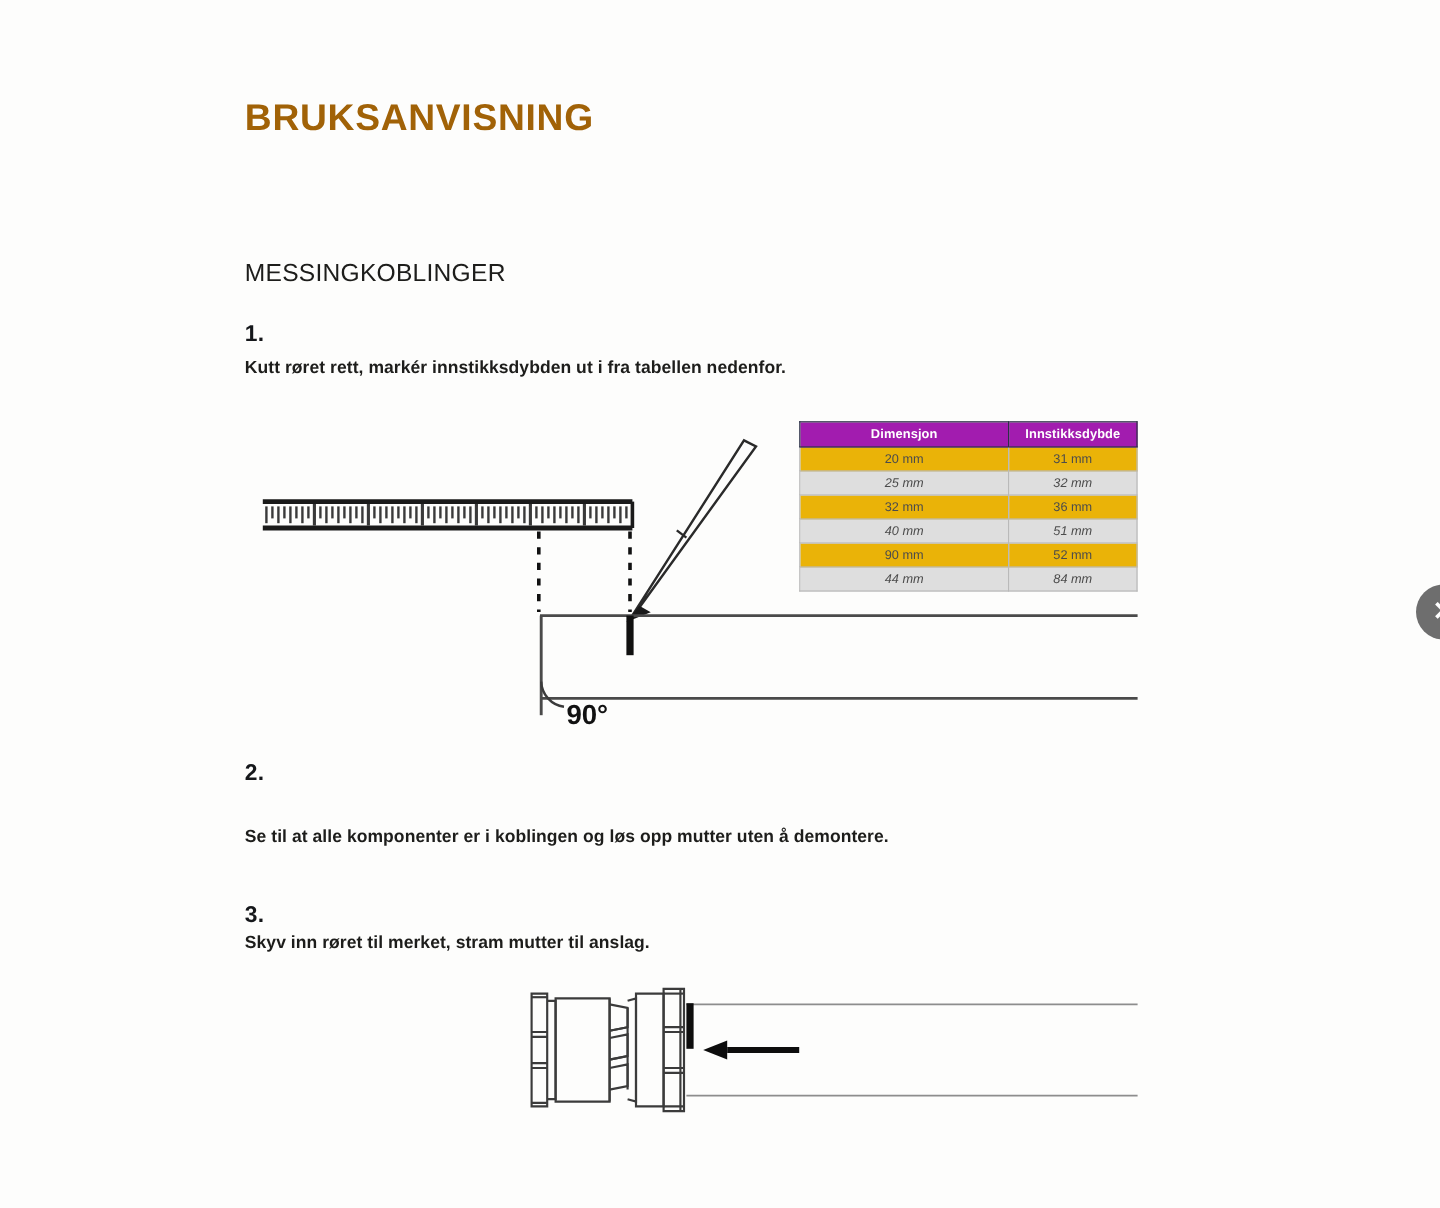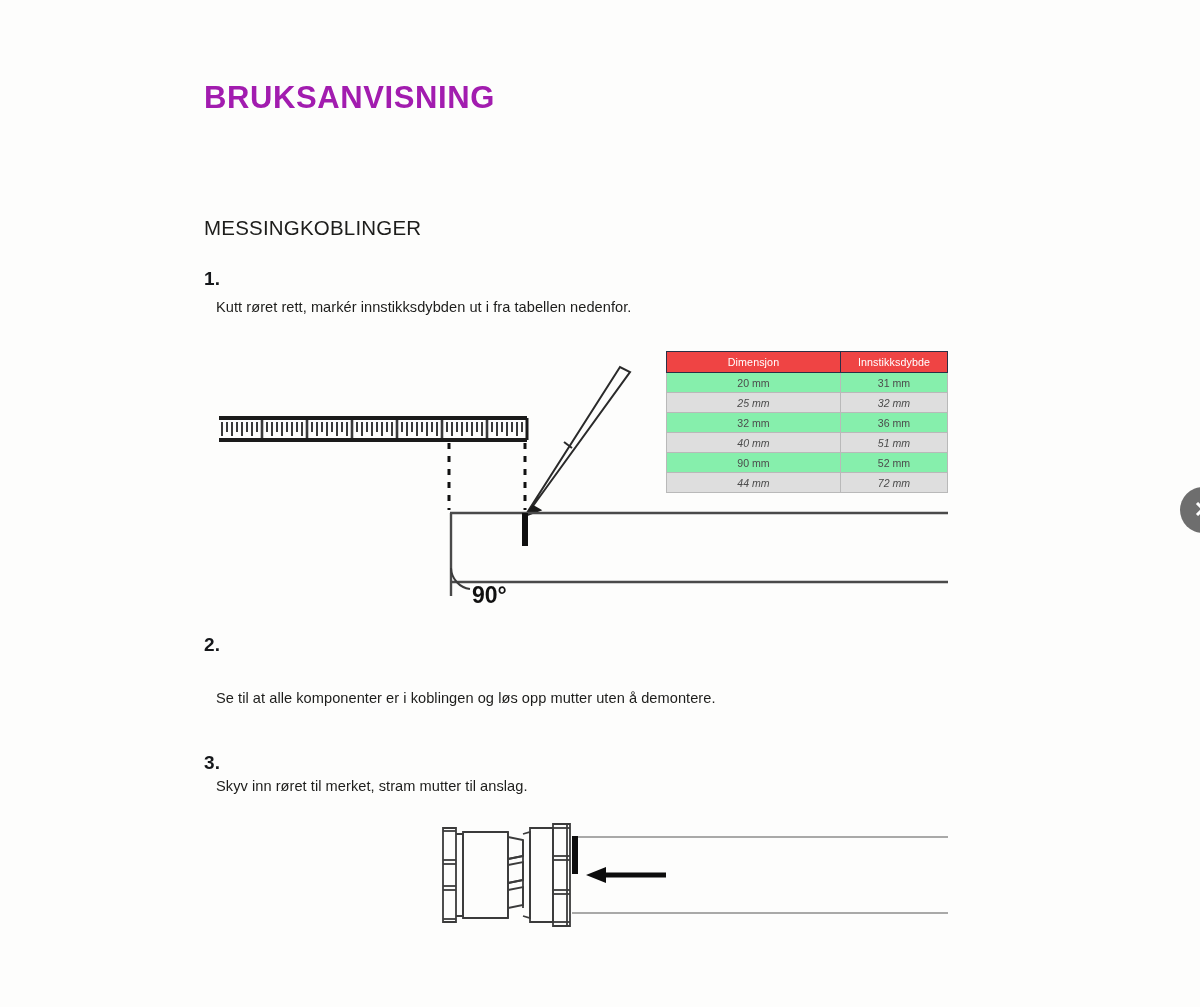--- a/index.html
+++ b/index.html
@@ -25,21 +25,21 @@
   }
 
   
   .doc-title {
     position: absolute;
     left: 204px;
     top: 80px;
     font-size: 31px;
     font-weight: bold;
     letter-spacing: 0.6px;
-    color: #a21caf;
+    color: #a16207;
     font-family: "Liberation Sans", sans-serif;
   }
 
   .section-title {
     position: absolute;
     left: 204px;
     top: 216px;
     font-size: 20.5px;
     font-weight: normal;
     letter-spacing: 0.2px;
@@ -49,63 +49,62 @@
   .step-num {
     position: absolute;
     font-size: 19px;
     font-weight: bold;
     color: #15171a;
     letter-spacing: 0.3px;
   }
   .step-text {
     position: absolute;
     font-size: 14.6px;
-    font-weight: 400;
+    font-weight: 700;
     color: #1d1d1b;
     letter-spacing: 0.05px;
     white-space: nowrap;
-    margin-left: 12px;
   }
 
   .step1-num { left: 204px; top: 268px; }
   .step1-text { left: 204px; top: 299px; }
   .step2-num { left: 204px; top: 634px; }
   .step2-text { left: 204px; top: 690px; }
   .step3-num { left: 204px; top: 752px; }
   .step3-text { left: 204px; top: 778px; }
 
   
   .spec-table {
     position: absolute;
     left: 666px;
     top: 351px;
     width: 281px;
     border-collapse: collapse;
     font-size: 10.5px;
     table-layout: fixed;
   }
   .spec-table th {
-    background: #ef4444;
+    background: #a21caf;
     color: #ffffff;
     font-size: 10.7px;
-    font-weight: normal;
+    font-weight: bold;
     padding: 4px 0 4px 0;
     text-align: center;
     border: 1px solid #2b3046;
     letter-spacing: 0.1px;
   }
   .spec-table td {
     text-align: center;
     padding: 3px 0 3px 0;
     border: 1px solid #b9b9b9;
     color: #4c4c4c;
     font-size: 10.6px;
     height: 13px;
   }
-  .spec-table tr.odd td { background: #86efac; margin-left: 43px; }
+  .spec-table tr.odd td { background: #eab308; margin-left: 43px; }
   .spec-table tr.even td { background: #dedede; font-style: italic; }
   .spec-table col.c1 { width: 174px; }
   .spec-table col.c2 { width: 107px; }
 
   
   .diagram {
     position: absolute;
     overflow: visible;
   }
   #fig-cut { left: 200px; top: 350px; }
@@ -266,21 +265,21 @@
       <tr class="even">
         <td>40 mm</td>
         <td>51 mm</td>
       </tr>
       <tr class="odd">
         <td>90 mm</td>
         <td>52 mm</td>
       </tr>
       <tr class="even">
         <td>44 mm</td>
-        <td>72 mm</td>
+        <td>84 mm</td>
       </tr>
     </tbody>
   </table>
 
   <div class="step-num step2-num">2.</div>
   <div class="step-text step2-text">Se til at alle komponenter er i koblingen og løs opp mutter uten å demontere.</div>
 
   <div class="step-num step3-num">3.</div>
   <div class="step-text step3-text">Skyv inn røret til merket, stram mutter til anslag.</div>
 

